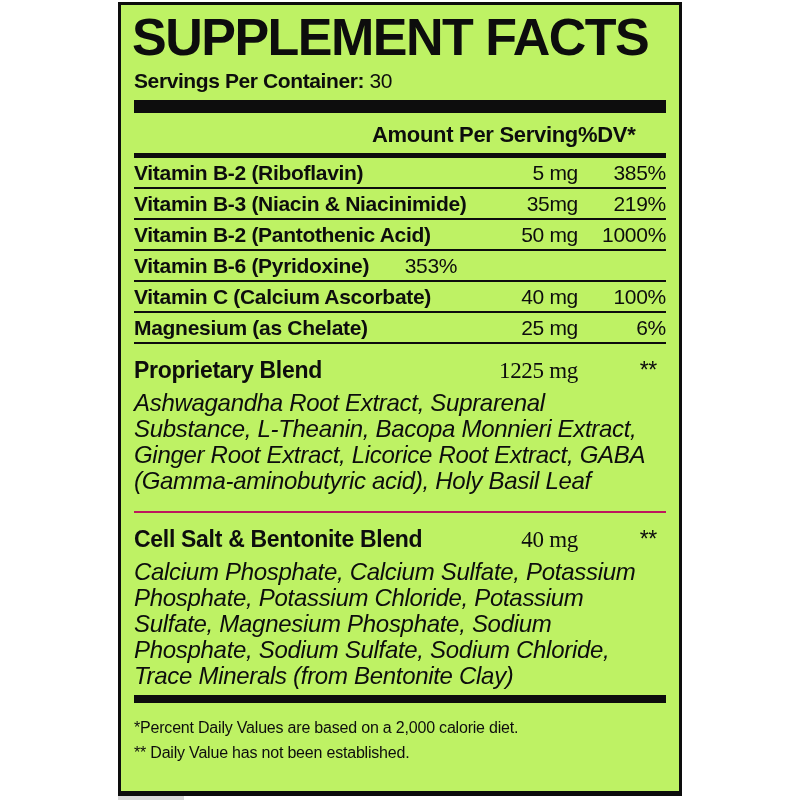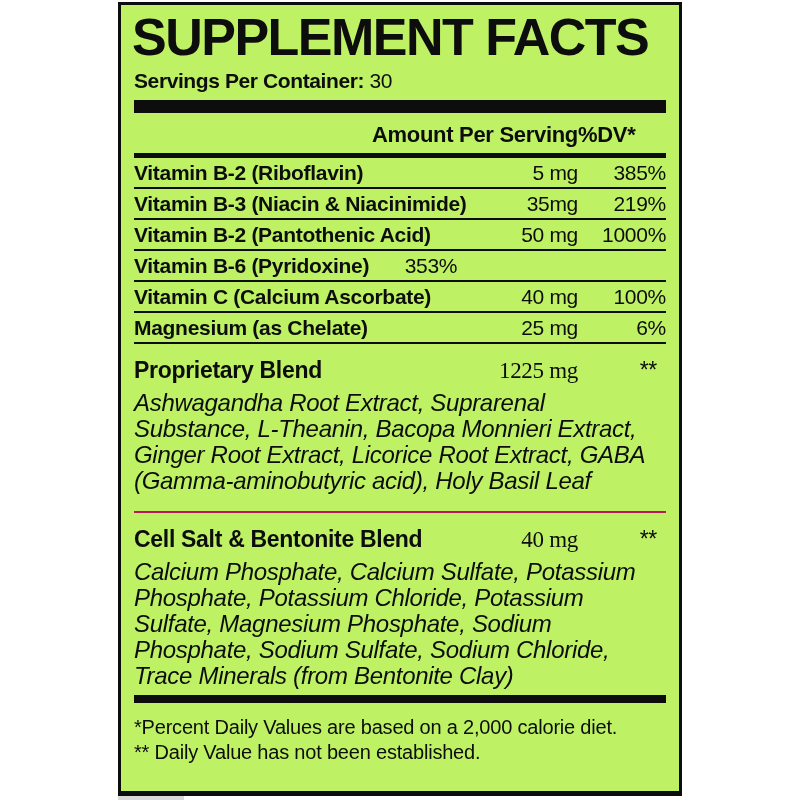--- a/index.html
+++ b/index.html
@@ -82,21 +82,21 @@
   .blend-hdr .dv { width: 88px; text-align: right; box-sizing: border-box; padding-right: 9px; white-space: nowrap; }
   .ingredients {
     margin: 6px 0 0;
     font-style: italic;
     font-size: 24px;
     line-height: 26px;
     letter-spacing: -0.3px;
   }
   .footnotes {
     padding-top: 12px;
-    font-size: 20px;
+    font-size: 16px;
     line-height: 25px;
     letter-spacing: -0.2px;
   }
   .gray-artifact {
     position: absolute;
     left: 118px;
     top: 796px;
     width: 66px;
     height: 4px;
     background: #d9d9d9;

